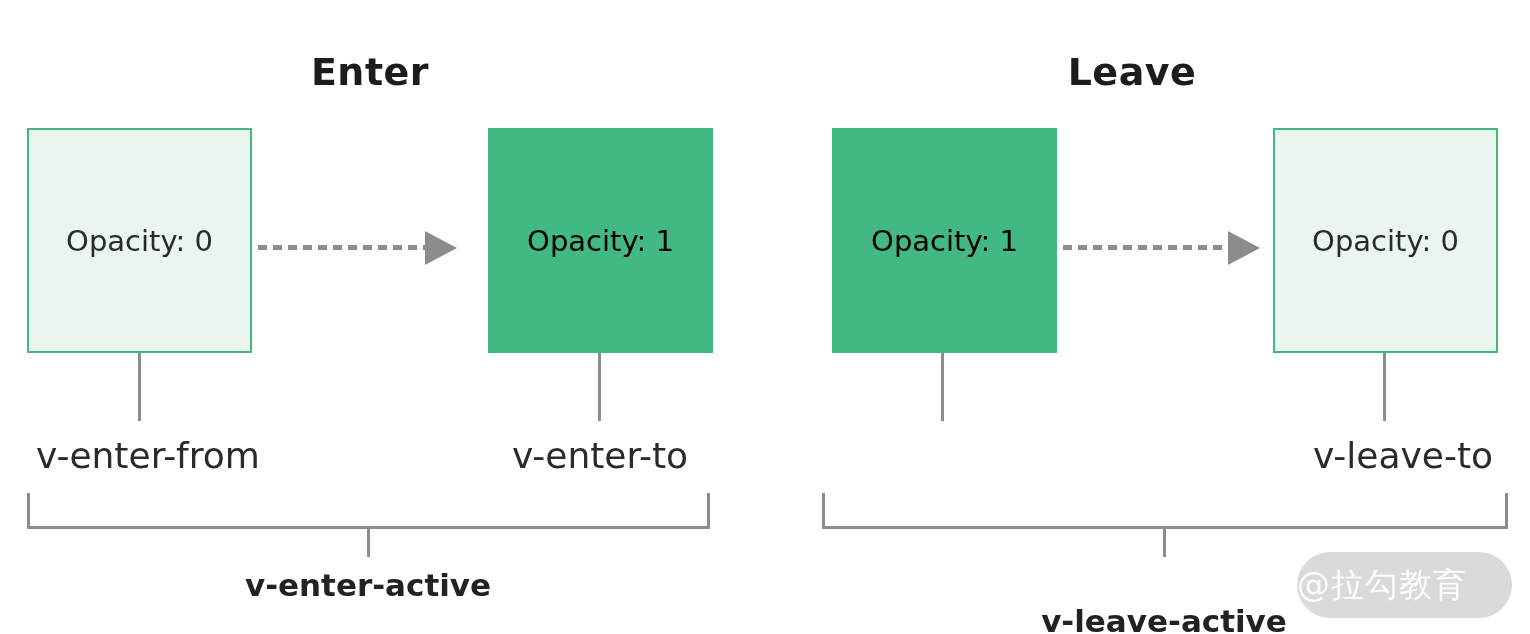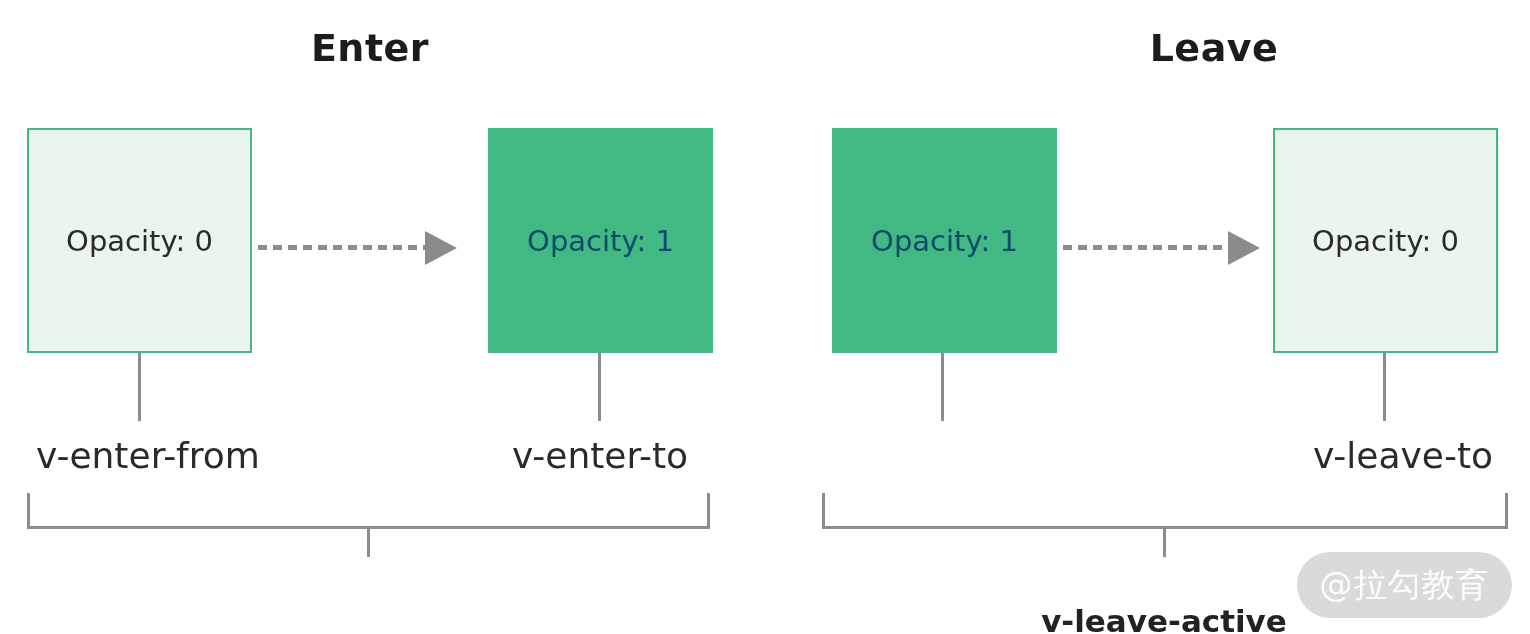--- a/index.html
+++ b/index.html
@@ -18,36 +18,37 @@
     width:1530px;height:634px;
     background:#ffffff;
     font-family:"DejaVu Sans","Liberation Sans",sans-serif;
     overflow:hidden;
   }
   .abs{position:absolute;}
   .title{
     width:200px;text-align:center;
     font-size:38px;font-weight:700;color:var(--title-dark);
     letter-spacing:0.5px;
+    margin-top:24px;
   }
   .box{
     width:225px;height:225px;
     display:flex;align-items:center;justify-content:center;
     box-sizing:border-box;
     font-size:29px;
     text-align:center;
   }
   .box.light{
     background:var(--green-light);
     border:2px solid var(--green-border);
     color:var(--text-dark);
   }
   .box.solid{
     background:var(--green-solid);
-    color:#0c4a6e;
+    color:#000000;
   }
   .dash-line{
     height:5px;
     background:repeating-linear-gradient(90deg,var(--gray-line) 0 9px,transparent 9px 15px);
   }
   .arrow-head{
     width:0;height:0;
     border-top:17px solid transparent;
     border-bottom:17px solid transparent;
     border-left:32px solid var(--gray-line);
@@ -65,32 +66,32 @@
   .bracket-stem{width:3px;height:31px;background:var(--gray-line);}
   .active-label{
     width:400px;text-align:center;
     font-size:31px;font-weight:700;color:#222222;
     line-height:38px;
   }
   .watermark{
     width:215px;height:66px;
     border-radius:33px;
     background:var(--watermark-bg);
-    display:flex;align-items:center;justify-content:center;
+    display:flex;align-items:center;justify-content:flex-start;
     font-size:33px;color:var(--watermark-text);
     letter-spacing:1px;
   }
 </style>
 </head>
 <body>
 
 <div id="canvas">
 
   <div class="abs title" style="left:270px;top:26px;">Enter</div>
-  <div class="abs title" style="left:1114px;top:26px;">Leave</div>
+  <div class="abs title" style="left:1032px;top:26px;">Leave</div>
 
   <div class="abs box light" style="left:27px;top:128px;">
     <span>Opacity: 0</span>
   </div>
   <div class="abs box solid" style="left:488px;top:128px;">
     <span>Opacity: 1</span>
   </div>
 
   <div class="abs box solid" style="left:832px;top:128px;">
     <span>Opacity: 1</span>
@@ -121,19 +122,20 @@
     <div class="abs bracket-stem" style="left:367px;top:526px;"></div>
   </div>
 
   <div>
     <div class="abs bracket-tick" style="left:822px;top:493px;"></div>
     <div class="abs bracket-h" style="left:822px;top:526px;width:686px;"></div>
     <div class="abs bracket-tick" style="left:1505px;top:493px;"></div>
     <div class="abs bracket-stem" style="left:1163px;top:526px;"></div>
   </div>
 
+  <div class="abs active-label" style="left:168px;top:566px;">v-enter-active</div>
   <div class="abs active-label" style="left:964px;top:566px;margin-top:36px;">v-leave-active</div>
 
   <div class="abs watermark" style="left:1297px;top:552px;">
     <span>@拉勾教育</span>
   </div>
 
 </div>
 
 </body></html>

